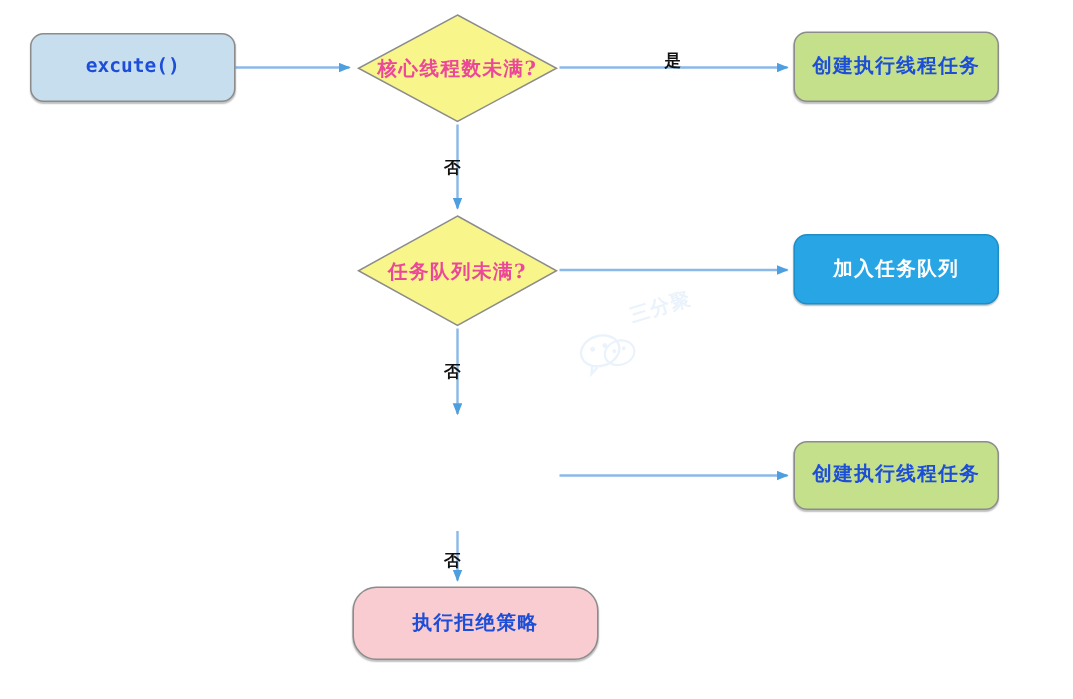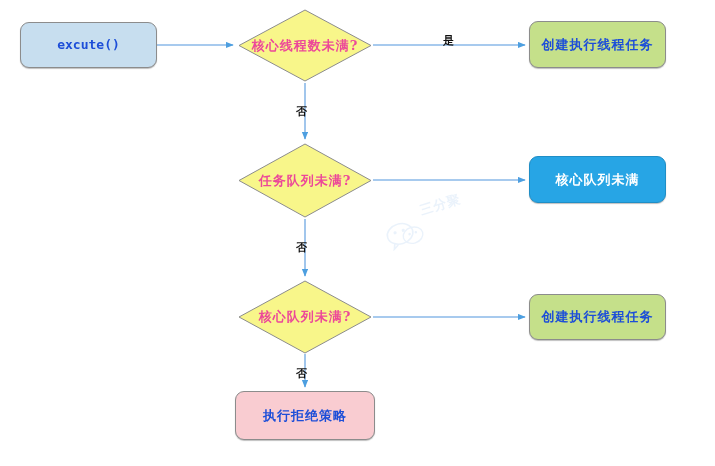--- a/index.html
+++ b/index.html
@@ -165,35 +165,29 @@
   </div>
 
   <div class="diamond" style="left:238px; top:143px; width:134px; height:75px;">
     <svg width="134" height="75" viewBox="0 0 134 75">
       <polygon points="67,1 133,37.5 67,74 1,37.5" fill="#f8f68a" stroke="#8c8c8c" stroke-width="1"></polygon>
     </svg>
     <div class="dlabel">任务队列未满?</div>
   </div>
 
   <div class="node rbox blue" style="left:529px; top:156px; width:137px; height:47px;">
-    <span>核心队列未满</span>
-  </div>
-
-  <div class="diamond" style="left:238px; top:280px; width:134px; height:74px;">
-    <svg width="134" height="74" viewBox="0 0 134 74">
-      <polygon points="67,1 133,37 67,73 1,37" fill="#f8f68a" stroke="#8c8c8c" stroke-width="1"></polygon>
-    </svg>
-    <div class="dlabel">核心队列未满?</div>
-  </div>
+    <span>加入任务队列</span>
+  </div>
+
 
   <div class="node rbox green" style="left:529px; top:294px; width:137px; height:46px;">
     <span>创建执行线程任务</span>
   </div>
 
-  <div class="node rbox pink" style="left:235px; top:391px; width:140px; height:49px;">
+  <div class="node rbox pink" style="left:235px; top:391px; width:164px; height:49px;border-radius:16px;">
     <span>执行拒绝策略</span>
   </div>
 
   <div class="edge-label" style="left:443px; top:33px;">是</div>
 
   <div class="edge-label" style="left:296px; top:104px;">否</div>
 
   <div class="edge-label" style="left:296px; top:240px;">否</div>
 
   <div class="edge-label" style="left:296px; top:366px;">否</div>

